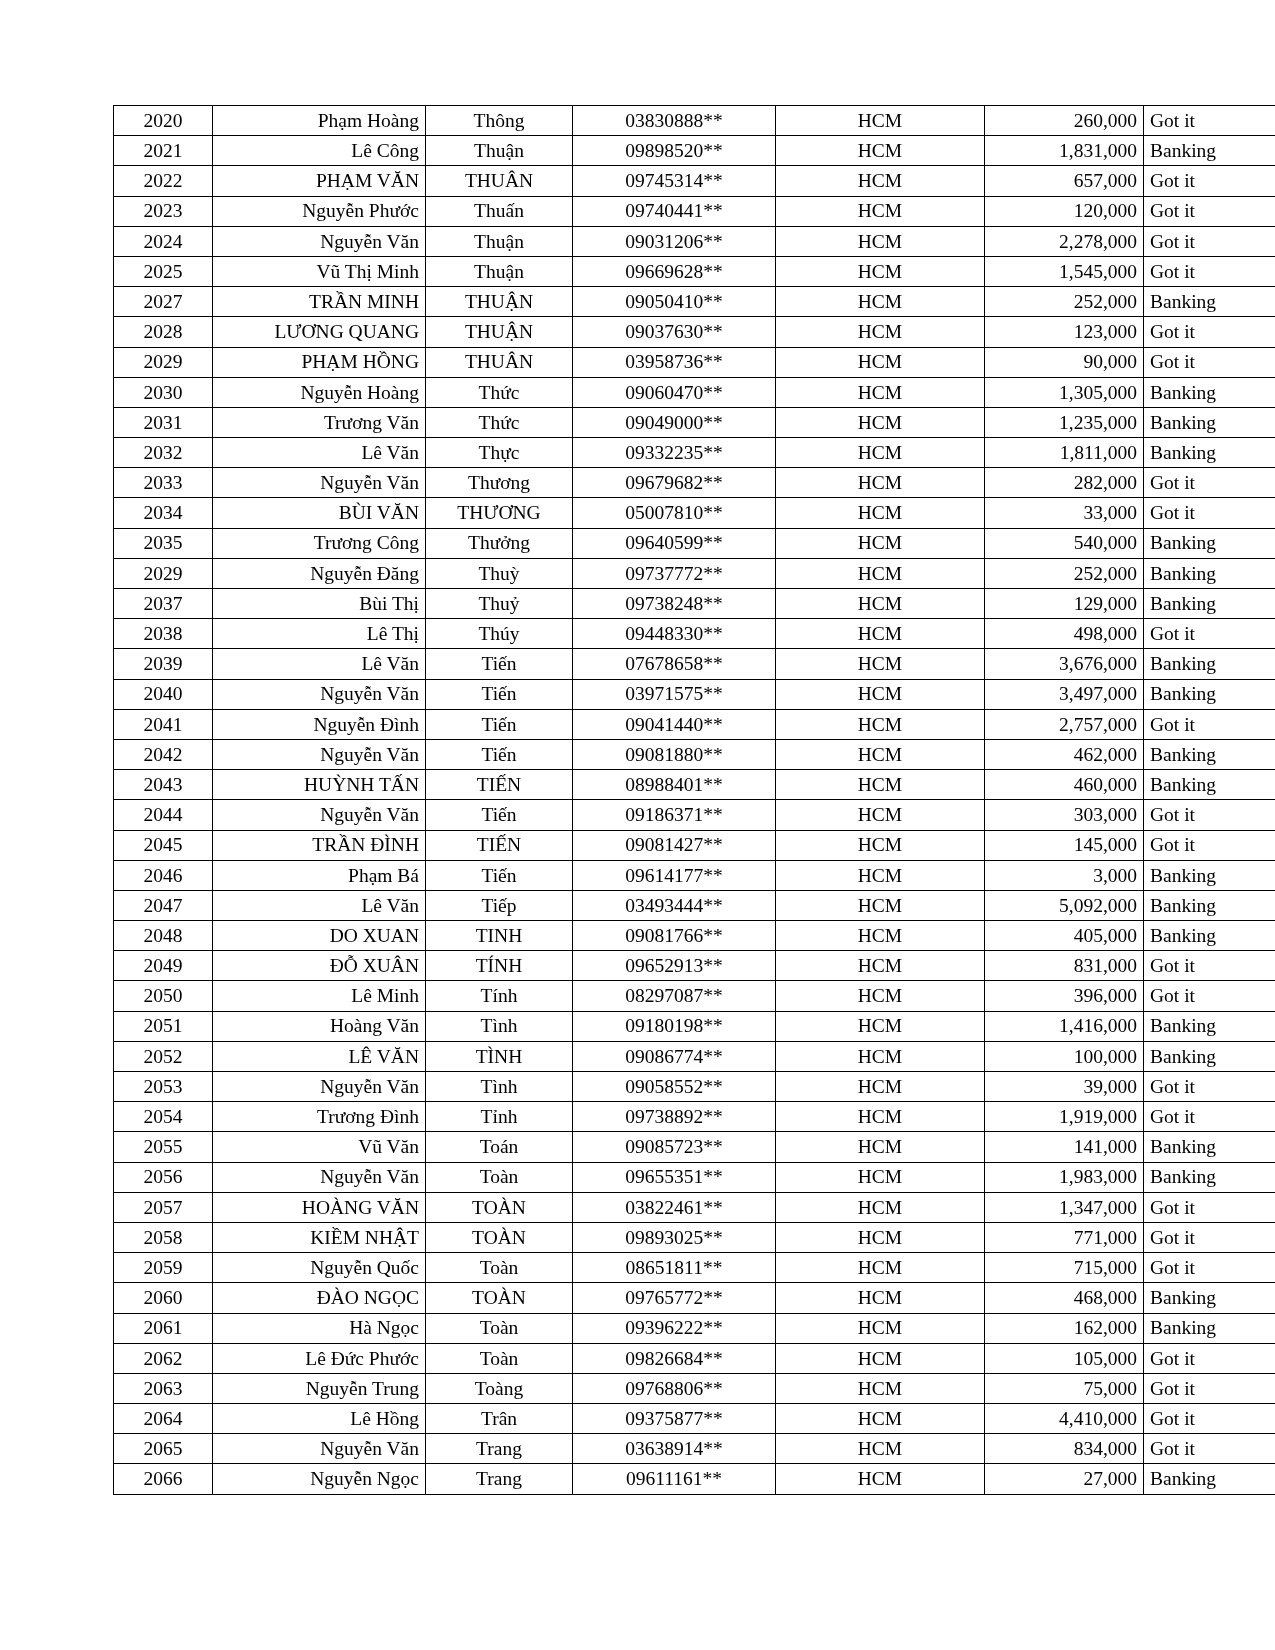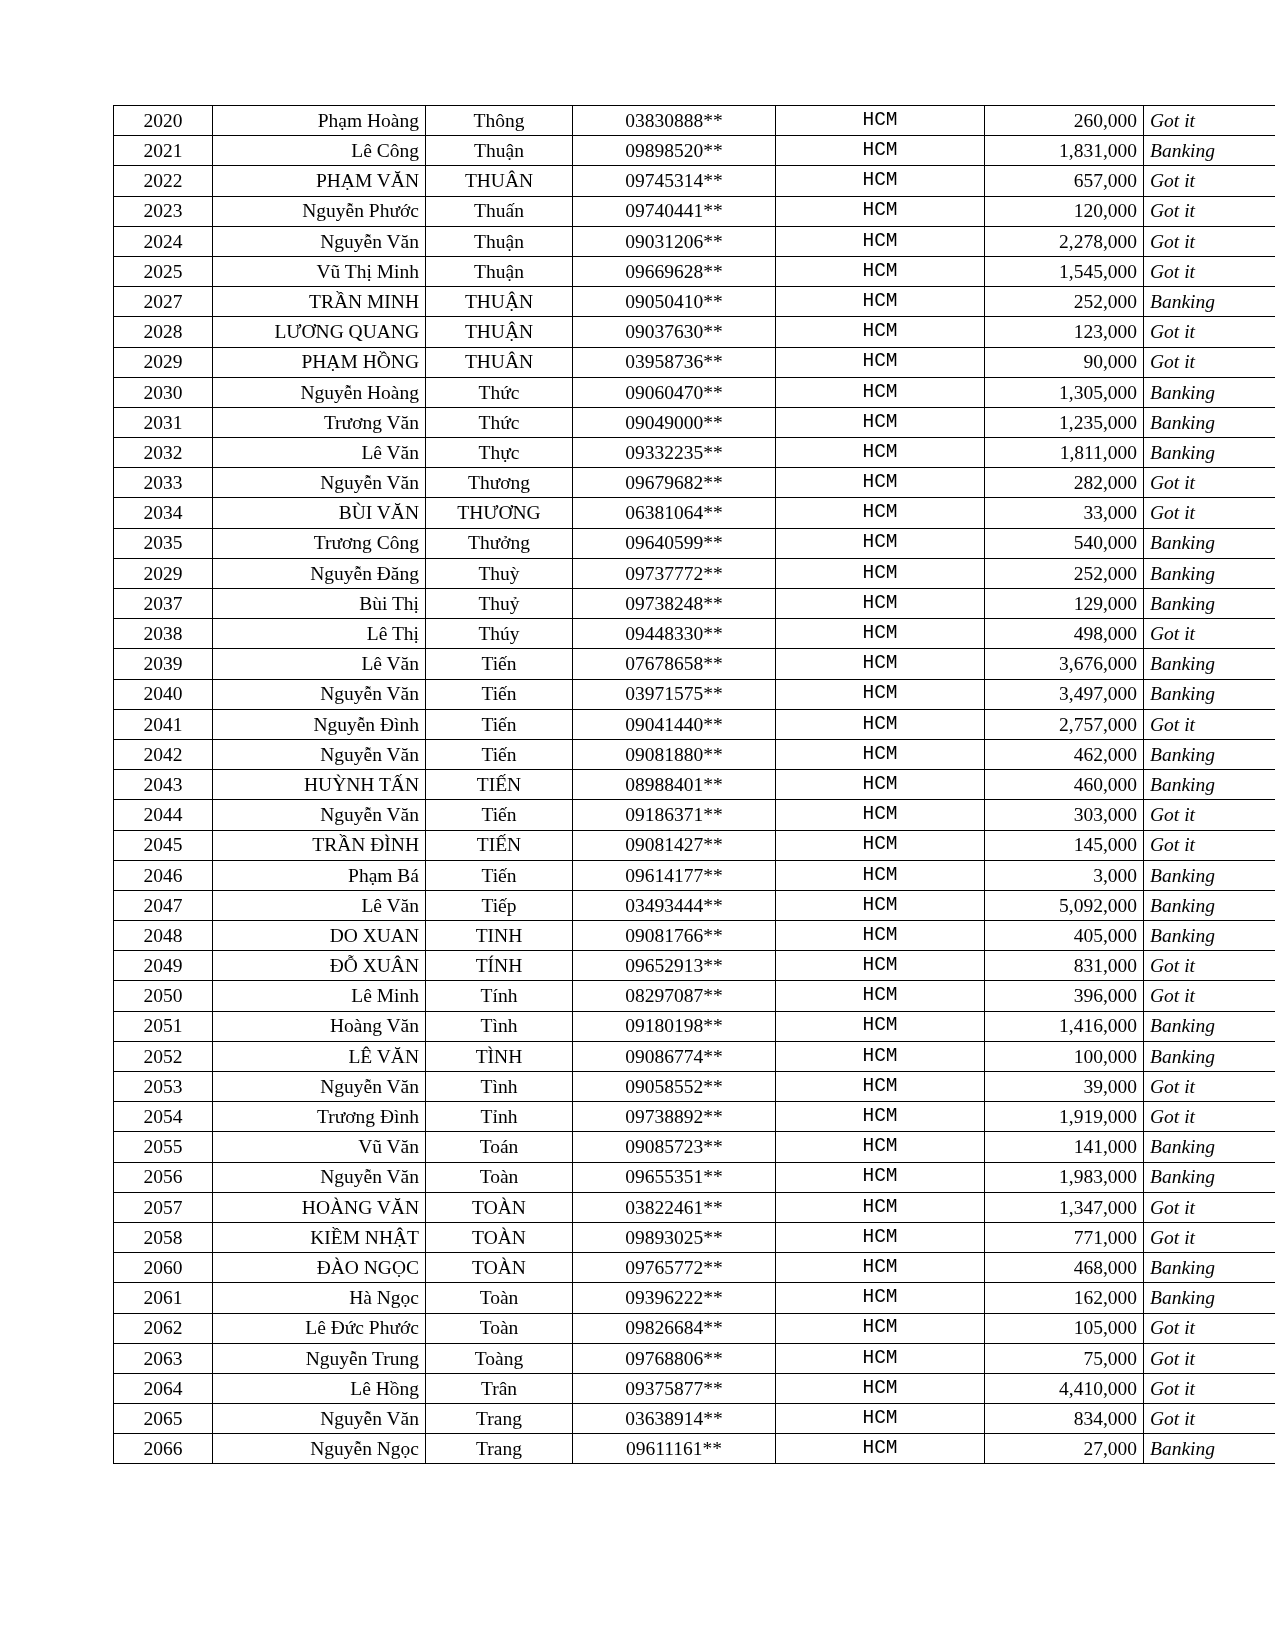--- a/index.html
+++ b/index.html
@@ -40,23 +40,23 @@
     height: 29.2px;
     padding: 0 6px;
     vertical-align: middle;
     white-space: nowrap;
     overflow: hidden;
   }
   .col-id      { width: 86px;  text-align: center; }
   .col-first   { width: 200px; text-align: right; }
   .col-last    { width: 134px; text-align: center; font-family: Liberation Serif, serif; }
   .col-phone   { width: 190px; text-align: center; }
-  .col-city    { width: 196px; text-align: center; font-family: Liberation Mono, monospace; }
+  .col-city    { width: 196px; text-align: center; }
   .col-amount  { width: 146px; text-align: right; padding-right: 9px; }
-  .col-status  { width: 119px; text-align: left; padding-left: 9px; font-style: italic; }
+  .col-status  { width: 119px; text-align: left; padding-left: 9px; }
 </style>
 </head>
 <body>
 
 <div class="page">
   <div class="table-wrap">
     <table class="data-table">
       <tbody id="table-body">
           <tr>
             <td class="col-id">2020</td>
@@ -172,21 +172,21 @@
             <td class="col-last">Thương</td>
             <td class="col-phone">09679682**</td>
             <td class="col-city">HCM</td>
             <td class="col-amount">282,000</td>
             <td class="col-status">Got it</td>
           </tr>
           <tr>
             <td class="col-id">2034</td>
             <td class="col-first">BÙI VĂN</td>
             <td class="col-last">THƯƠNG</td>
-            <td class="col-phone">06381064**</td>
+            <td class="col-phone">05007810**</td>
             <td class="col-city">HCM</td>
             <td class="col-amount">33,000</td>
             <td class="col-status">Got it</td>
           </tr>
           <tr>
             <td class="col-id">2035</td>
             <td class="col-first">Trương Công</td>
             <td class="col-last">Thưởng</td>
             <td class="col-phone">09640599**</td>
             <td class="col-city">HCM</td>
@@ -391,20 +391,29 @@
             <td class="col-amount">1,347,000</td>
             <td class="col-status">Got it</td>
           </tr>
           <tr>
             <td class="col-id">2058</td>
             <td class="col-first">KIỀM NHẬT</td>
             <td class="col-last">TOÀN</td>
             <td class="col-phone">09893025**</td>
             <td class="col-city">HCM</td>
             <td class="col-amount">771,000</td>
+            <td class="col-status">Got it</td>
+          </tr>
+          <tr>
+            <td class="col-id">2059</td>
+            <td class="col-first">Nguyễn Quốc</td>
+            <td class="col-last">Toàn</td>
+            <td class="col-phone">08651811**</td>
+            <td class="col-city">HCM</td>
+            <td class="col-amount">715,000</td>
             <td class="col-status">Got it</td>
           </tr>
           <tr>
             <td class="col-id">2060</td>
             <td class="col-first">ĐÀO NGỌC</td>
             <td class="col-last">TOÀN</td>
             <td class="col-phone">09765772**</td>
             <td class="col-city">HCM</td>
             <td class="col-amount">468,000</td>
             <td class="col-status">Banking</td>

